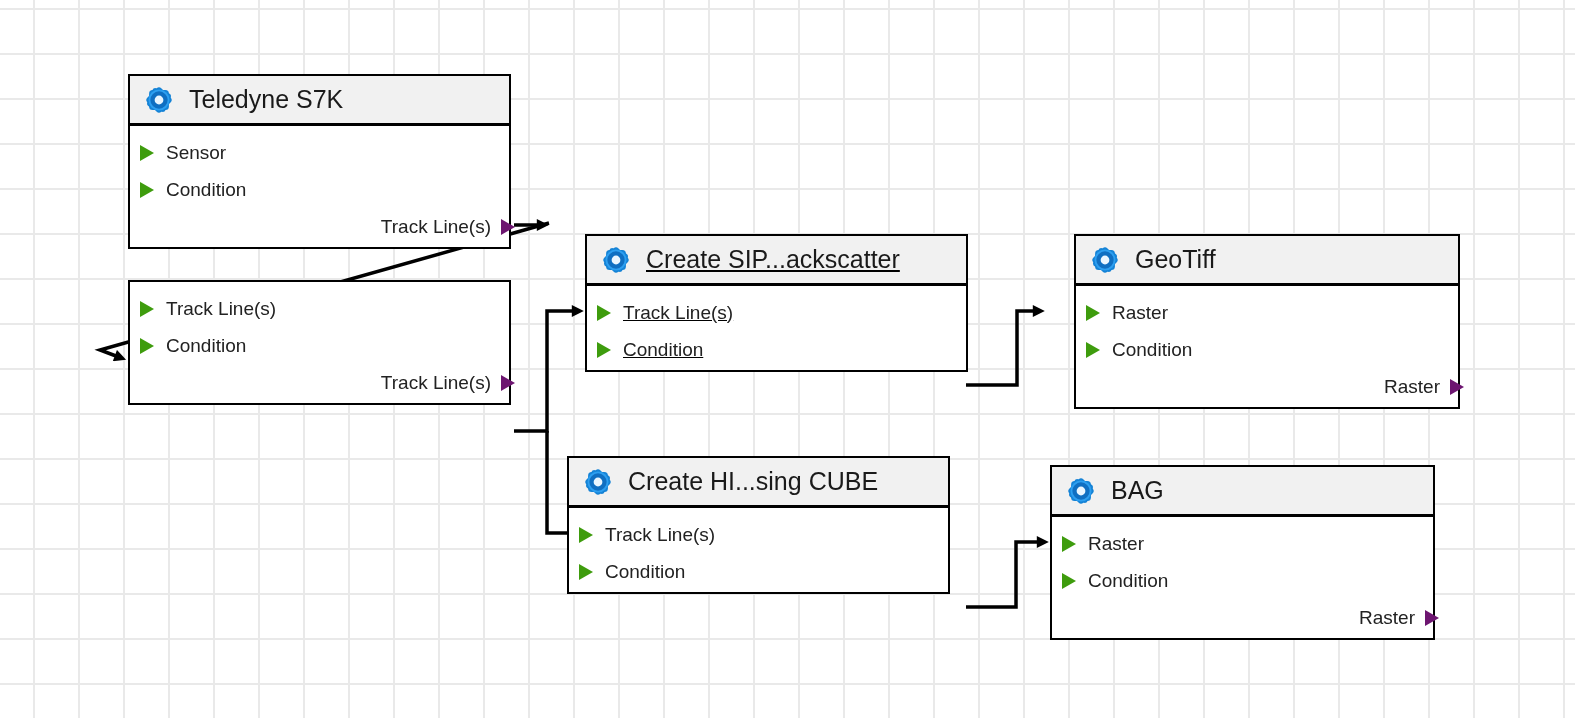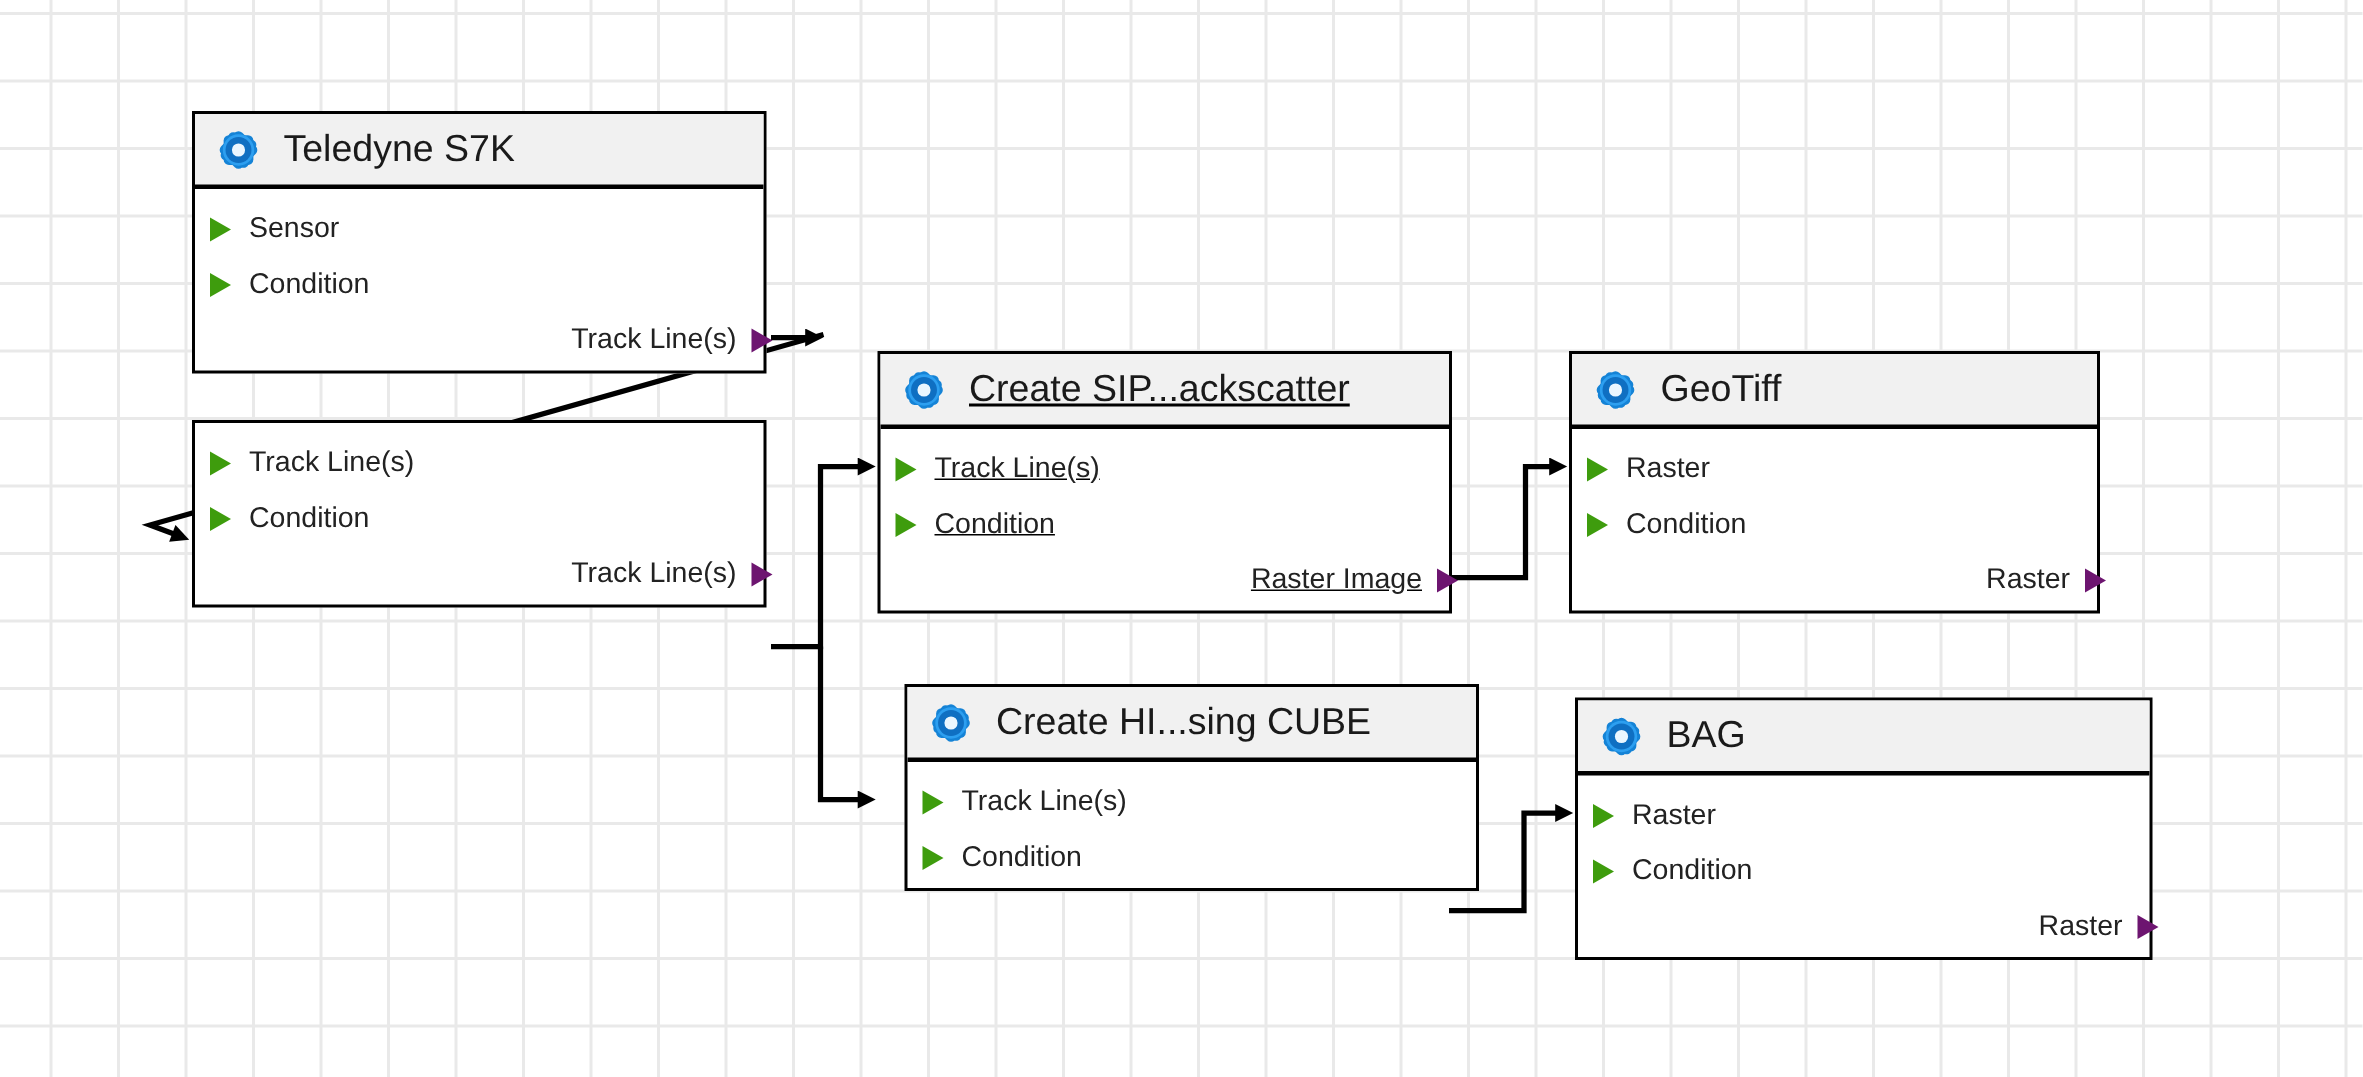--- a/index.html
+++ b/index.html
@@ -146,28 +146,24 @@
     </div>
     <div class="node-body">
       <div class="port in">
         <span class="tri in-tri"></span>
         <span class="port-label">Track Line(s)</span>
       </div>
       <div class="port in">
         <span class="tri in-tri"></span>
         <span class="port-label">Condition</span>
       </div>
-      <div class="port out">
-        <span class="port-label">Raster Image</span>
-        <span class="tri out-tri"></span>
-      </div>
-    </div>
-  </div>
-
-  <div class="node" style="left:603px; top:456px; width:383px;">
+    </div>
+  </div>
+
+  <div class="node" style="left:567px; top:456px; width:383px;">
     <div class="node-header">
       <span class="gear">
 <svg viewBox="0 0 24 24" width="34" height="34" aria-hidden="true">
   <rect x="5" y="5" width="14" height="14" rx="2.5" fill="#1583d6" transform="rotate(45 12 12)"></rect>
   <rect x="5" y="5" width="14" height="14" rx="2.5" fill="#1583d6" transform="rotate(22.5 12 12)"></rect>
   <rect x="5" y="5" width="14" height="14" rx="2.5" fill="#1583d6"></rect>
   <circle cx="12" cy="12" r="7.4" fill="#2d9ff0"></circle>
   <circle cx="12" cy="12" r="6.1" fill="#0f6fc2"></circle>
   <circle cx="12" cy="12" r="3.1" fill="#eaf6ff"></circle>
 </svg></span>
@@ -178,21 +174,21 @@
         <span class="tri in-tri"></span>
         <span class="port-label">Track Line(s)</span>
       </div>
       <div class="port in">
         <span class="tri in-tri"></span>
         <span class="port-label">Condition</span>
       </div>
     </div>
   </div>
 
-  <div class="node" style="left:1046px; top:234px; width:354px;">
+  <div class="node" style="left:1074px; top:234px; width:386px;">
     <div class="node-header">
       <span class="gear">
 <svg viewBox="0 0 24 24" width="34" height="34" aria-hidden="true">
   <rect x="5" y="5" width="14" height="14" rx="2.5" fill="#1583d6" transform="rotate(45 12 12)"></rect>
   <rect x="5" y="5" width="14" height="14" rx="2.5" fill="#1583d6" transform="rotate(22.5 12 12)"></rect>
   <rect x="5" y="5" width="14" height="14" rx="2.5" fill="#1583d6"></rect>
   <circle cx="12" cy="12" r="7.4" fill="#2d9ff0"></circle>
   <circle cx="12" cy="12" r="6.1" fill="#0f6fc2"></circle>
   <circle cx="12" cy="12" r="3.1" fill="#eaf6ff"></circle>
 </svg></span>

